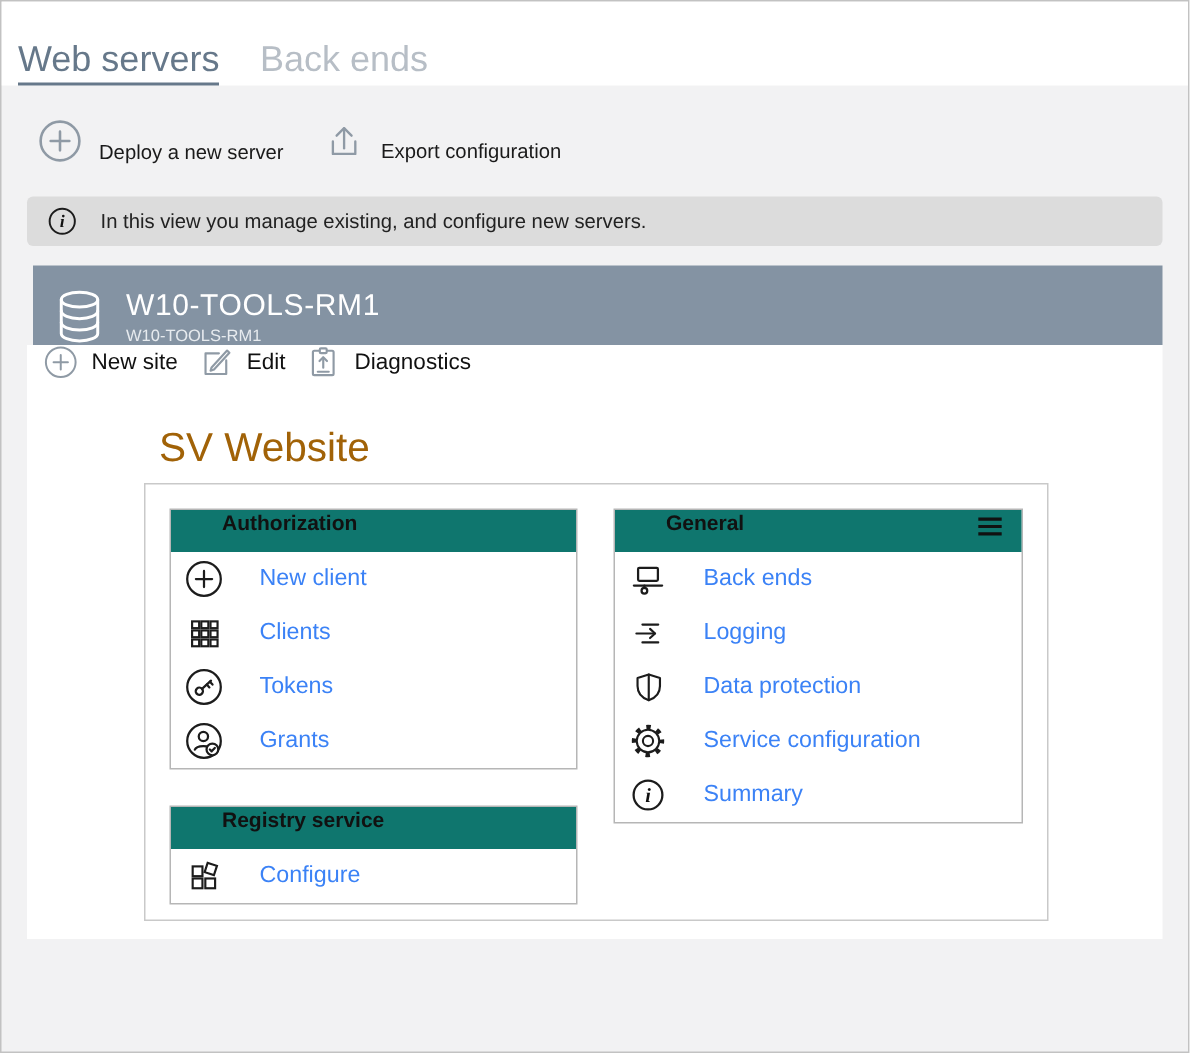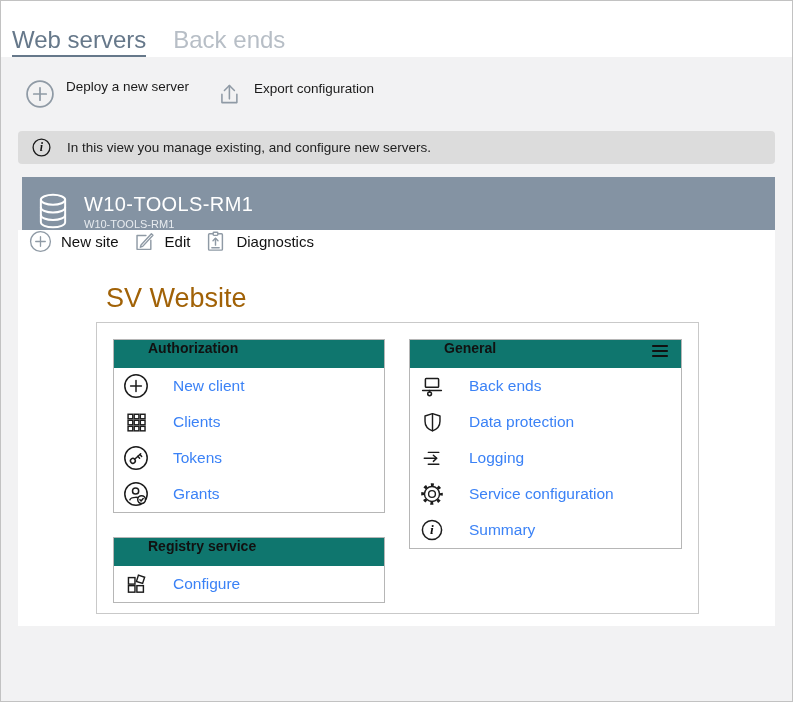--- a/index.html
+++ b/index.html
@@ -8,21 +8,21 @@
     border:1px solid #c2c2c2; background:#f2f2f3; overflow:hidden;
     font-family:"Liberation Sans", sans-serif; color:#111;
   }
   
   .tabbar { background:#ffffff; height:56px; display:flex; align-items:flex-end;
             padding-left:11px; gap:27px; }
   .tab { font-size:24px; color:#b7bec6; line-height:1; padding-bottom:3px; border-bottom:2px solid transparent; }
   .tab.active { color:#66788a; border-bottom:2px solid #66788a; }
   
   .toolbar { height:74px; display:flex; align-items:center; padding-left:24px; gap:27px; }
-  .tool-btn { display:flex; align-items:flex-start; gap:11px; font-size:13.5px; color:#1a1a1a; }
+  .tool-btn { display:flex; align-items:flex-end; gap:11px; font-size:13.5px; color:#1a1a1a; }
   
   .infobar { margin:0 17px; height:33px; background:#dcdcdc; border-radius:4px;
              display:flex; align-items:center; padding-left:13px; gap:15px;
              box-sizing:border-box; font-size:13.5px; color:#222; }
   
   .server-bar { margin:13px 17px 0 21px; height:53px; background:#8493a3;
                 display:flex; align-items:flex-end; padding-left:13px; gap:13px; box-sizing:border-box; }
   .server-text { display:flex; flex-direction:column; }
   .server-title { font-size:20px; color:#ffffff; letter-spacing:.4px; }
   .server-sub { font-size:11px; color:#e7ebef; margin-top:2px; }
@@ -247,41 +247,41 @@
                 <path d="M9.6 16.4v1.6"></path>
                 <circle cx="9.6" cy="19.8" r="1.9"></circle>
               </svg>
             </span>
             <span class="lbl">Back ends</span>
           </div>
 
           <div class="row">
             <span class="ic">
               <svg class="oi" width="23" height="23" viewBox="0 0 24 24" stroke-width="1.4">
-                <path d="M12 2.8l7.8 2.4v5.6c0 4.9-3.3 8.4-7.8 9.9-4.5-1.5-7.8-5-7.8-9.9V5.2z"></path>
-                <path d="M12 2.8v17.9"></path>
-              </svg>
-            </span>
-            <span class="lbl">Data protection</span>
-          </div>
-
-          <div class="row">
-            <span class="ic">
-              <svg class="oi" width="23" height="23" viewBox="0 0 24 24" stroke-width="1.4">
                 <path d="M7.6 5.6h11"></path>
                 <path d="M3.4 11.8h12.8"></path>
                   <path d="M12.9 8.6l3.5 3.2-3.5 3.2"></path>
                 <path d="M7.6 18h11"></path>
               </svg>
             </span>
             <span class="lbl">Logging</span>
           </div>
 
           <div class="row">
             <span class="ic">
+              <svg class="oi" width="23" height="23" viewBox="0 0 24 24" stroke-width="1.4">
+                <path d="M12 2.8l7.8 2.4v5.6c0 4.9-3.3 8.4-7.8 9.9-4.5-1.5-7.8-5-7.8-9.9V5.2z"></path>
+                <path d="M12 2.8v17.9"></path>
+              </svg>
+            </span>
+            <span class="lbl">Data protection</span>
+          </div>
+
+          <div class="row">
+            <span class="ic">
               <svg width="24" height="24" viewBox="0 0 24 24" fill="none" stroke="#1c1c1c">
                 <circle cx="12" cy="12" r="9.3" stroke-width="3" stroke-dasharray="3 4.3" stroke-dashoffset="1.4"></circle>
                 <circle cx="12" cy="12" r="7.5" stroke-width="1.4"></circle>
                 <circle cx="12" cy="12" r="3.4" stroke-width="1.4"></circle>
               </svg>
             </span>
             <span class="lbl">Service configuration</span>
           </div>
 
           <div class="row">

